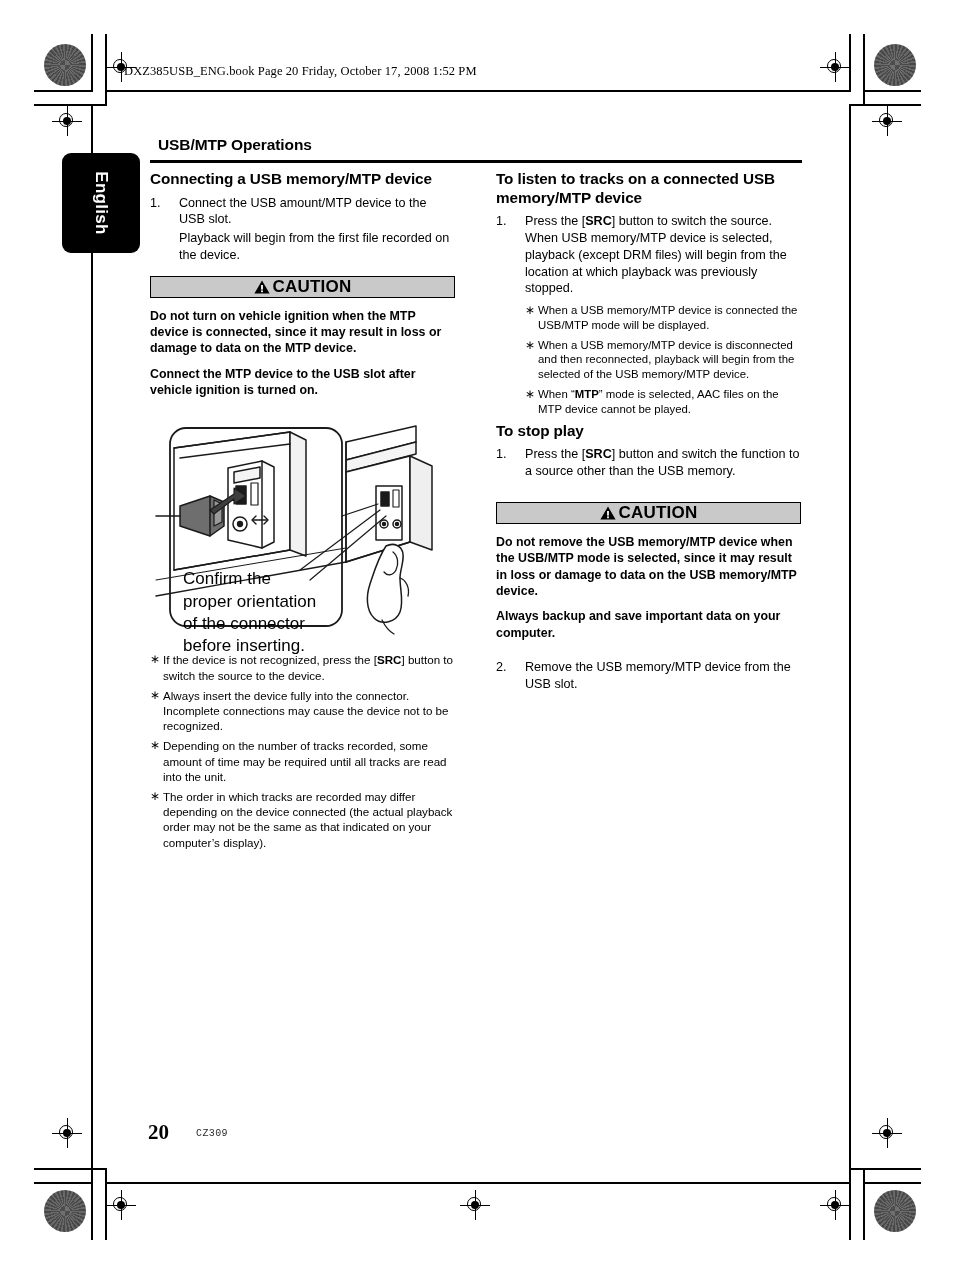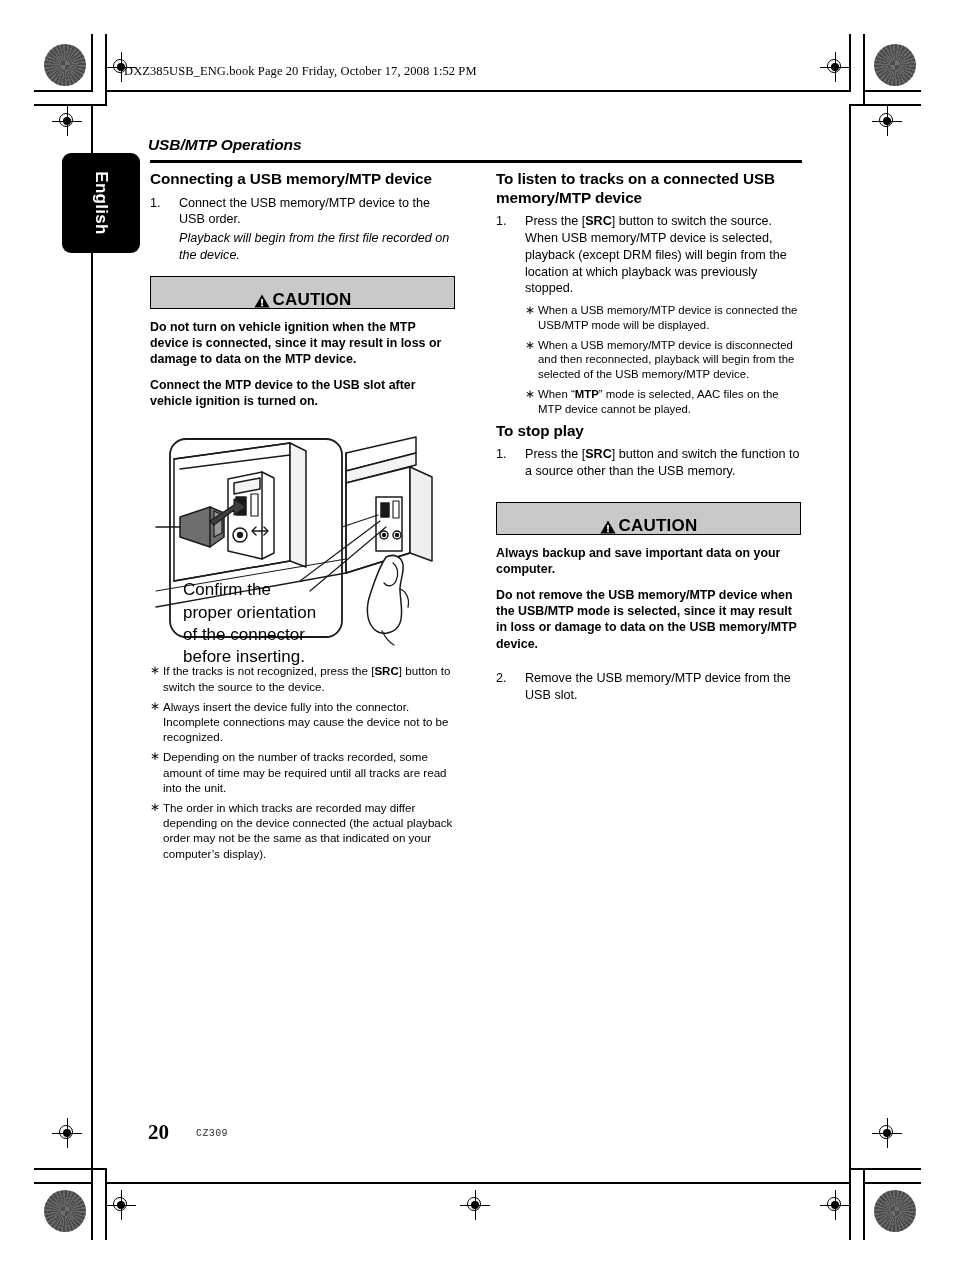--- a/index.html
+++ b/index.html
@@ -76,25 +76,24 @@
 
   
   .page-inner {
     position: absolute;
     left: 0; top: 0;
     width: 954px; height: 1267px;
   }
 
   .running-head {
     position: absolute;
-    left: 148px;
+    left: 158px;
     top: 136px;
     font-size: 15.5px;
     font-weight: bold;
-    font-style: italic;
     letter-spacing: -0.1px;
   }
   .head-rule {
     position: absolute;
     left: 150px;
     top: 160px;
     width: 652px;
     height: 3px;
     background: #000;
   }
@@ -155,21 +154,20 @@
     left: 0;
     top: 0;
     width: 22px;
     text-align: left;
     font-size: 12.6px;
   }
   .substep {
     font-size: 12.6px;
     line-height: 1.33;
     margin: 0 0 0 29px;
-    font-style: italic;
   }
 
   ul.notes {
     margin: 6px 0 0 0;
     padding: 0;
     list-style: none;
   }
   ul.notes > li {
     position: relative;
     padding-left: 13px;
@@ -191,23 +189,23 @@
     line-height: 1.3;
   }
 
   
   .caution {
     margin-top: 12px;
   }
   .caution-bar {
     border: 1.2px solid #000;
     background: #c9c9c9;
-    height: 33px;
+    height: 22px;
     display: flex;
-    align-items: flex-end;
+    align-items: center;
     justify-content: center;
     box-sizing: border-box;
   }
   .caution-bar .tri {
     display: inline-block;
     position: relative;
     width: 16px;
     height: 14px;
     margin-right: 3px;
   }
@@ -362,21 +360,21 @@
     <span>English</span>
   </div>
 
   <div class="col col-left">
 
     <h2 class="sec tight">Connecting a USB memory/MTP device</h2>
 
     <ol class="steps">
       <li>
         <span class="num">1.</span>
-        <span>Connect the USB memory/MTP device to the USB order.</span>
+        <span>Connect the USB amount/MTP device to the USB slot.</span>
       </li>
     </ol>
     <div class="substep">Playback will begin from the first file recorded on the device.</div>
 
     <div class="caution">
       <div class="caution-bar">
         <span class="tri">
           <svg width="16" height="14" viewBox="0 0 16 14" aria-hidden="true">
             <polygon points="8,0.5 15.6,13.5 0.4,13.5" fill="#000"></polygon>
             <rect x="7.1" y="5.0" width="1.8" height="4.6" fill="#fff"></rect>
@@ -450,21 +448,21 @@
           <path d="M250 158 C256 160 260 168 258 176" stroke-width="1.3"></path>
           <path d="M232 200 C236 208 240 212 244 214" stroke-width="1.3"></path>
         </g>
       </svg>
       <div class="fig-caption">Confirm the proper orientation of the connector before inserting.</div>
     </div>
 
     <ul class="notes">
       <li>
         <span class="ast">∗</span>
-        <span>If the tracks is not recognized, press the [</span><b>SRC</b><span>] button to switch the source to the device.</span>
+        <span>If the device is not recognized, press the [</span><b>SRC</b><span>] button to switch the source to the device.</span>
       </li>
       <li>
         <span class="ast">∗</span>
         <span>Always insert the device fully into the connector. Incomplete connections may cause the device not to be recognized.</span>
       </li>
       <li>
         <span class="ast">∗</span>
         <span>Depending on the number of tracks recorded, some amount of time may be required until all tracks are read into the unit.</span>
       </li>
       <li>
@@ -514,22 +512,22 @@
         <span class="tri">
           <svg width="16" height="14" viewBox="0 0 16 14" aria-hidden="true">
             <polygon points="8,0.5 15.6,13.5 0.4,13.5" fill="#000"></polygon>
             <rect x="7.1" y="5.0" width="1.8" height="4.6" fill="#fff"></rect>
             <rect x="7.1" y="10.4" width="1.8" height="1.8" fill="#fff"></rect>
           </svg>
         </span>
         <span class="label">CAUTION</span>
       </div>
       <div class="caution-body">
+        <p>Do not remove the USB memory/MTP device when the USB/MTP mode is selected, since it may result in loss or damage to data on the USB memory/MTP device.</p>
         <p>Always backup and save important data on your computer.</p>
-        <p>Do not remove the USB memory/MTP device when the USB/MTP mode is selected, since it may result in loss or damage to data on the USB memory/MTP device.</p>
       </div>
     </div>
 
     <ol class="steps" style="margin-top:18px;">
       <li>
         <span class="num">2.</span>
         <span>Remove the USB memory/MTP device from the USB slot.</span>
       </li>
     </ol>
   </div>

